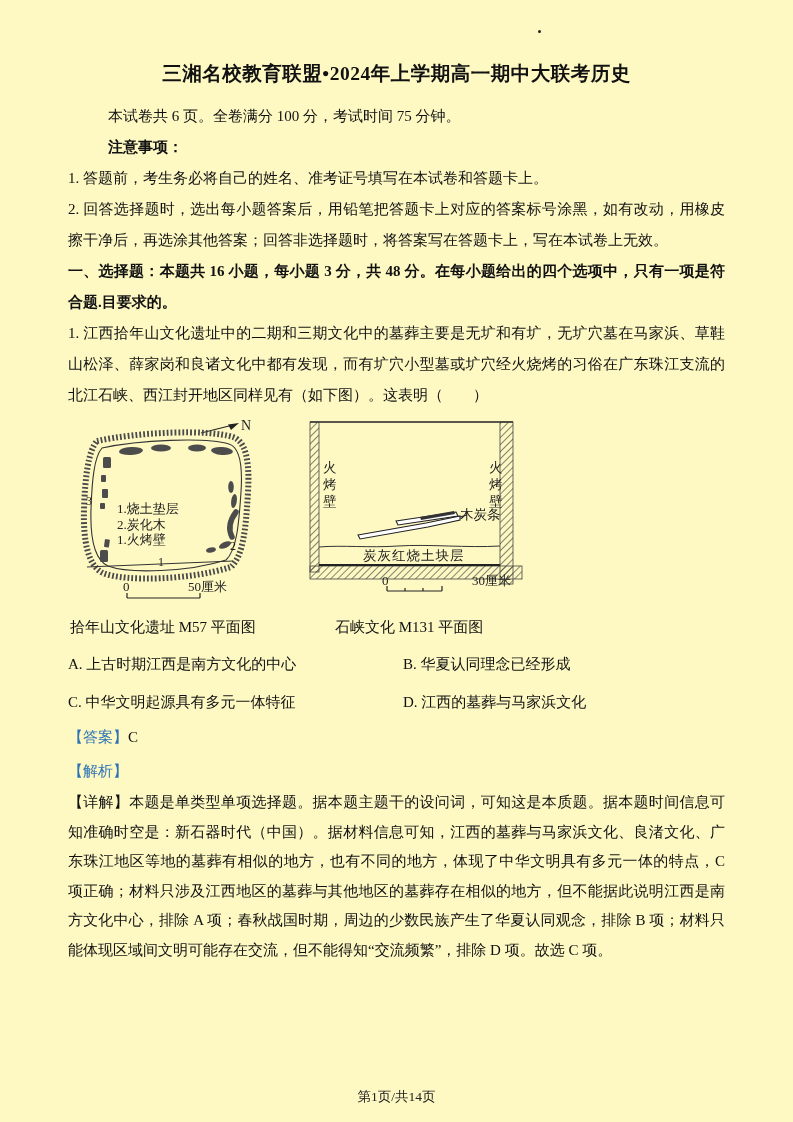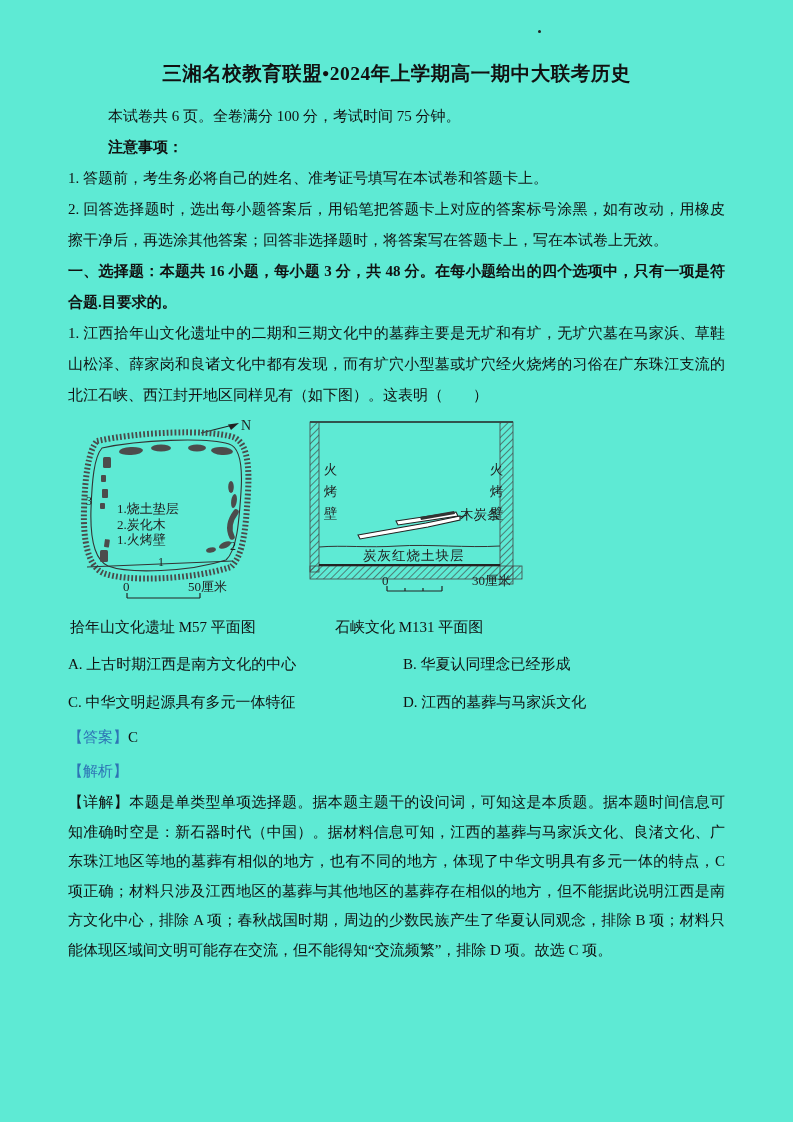--- a/index.html
+++ b/index.html
@@ -1,33 +1,33 @@
 <!DOCTYPE html>
 <html><head>
 <meta charset="utf-8">
 <style>
   * { margin:0; padding:0; box-sizing:border-box; }
   body { background:#888; font-family:"Liberation Serif","DejaVu Serif",serif; }
   .page {
     position:relative; width:793px; height:1122px; margin:0 auto;
-    background:#5eead4; color:#111; overflow:hidden;
+    background:#fef9c3; color:#111; overflow:hidden;
     padding:46px 68px 0 68px;
   }
   .stray-dot { position:absolute; left:538px; top:30px; width:3px; height:3px; background:#222; border-radius:50%; }
   h1.title { font-size:19.5px; font-weight:bold; text-align:center; letter-spacing:.5px; margin-top:14px; margin-bottom:14px; }
   .line { font-size:15px; line-height:31px;margin-left:40px; }
   .bold { font-weight:bold; }
   .para { font-size:15px; line-height:31px; text-align:justify; }
   .figures { display:flex; margin-top:6px; height:196px; }
   .fig { position:relative; }
   .fig-left { width:200px; height:196px; margin-left:5px; }
   .fig-right { width:225px; height:196px; margin-left:35px; }
   .fig svg { position:absolute; left:0; top:0; }
   .flabel { position:absolute; font-size:13px; line-height:15.5px; color:#222; white-space:nowrap; }
-  .vtext { position:absolute; width:15px; word-break:break-all; font-size:13.5px; line-height:22px; color:#222;text-align:center; }
+  .vtext { position:absolute; width:15px; word-break:break-all; font-size:13.5px; line-height:17px; color:#222; }
   .legend { position:absolute; left:44px; top:84px; font-size:13px; line-height:15.5px; color:#222; }
   .captions { display:flex; font-size:15px; margin-top:2px; line-height:24px; }
   .cap1 { width:265px; margin-left:2px; }
   .options { display:grid; grid-template-columns:335px 1fr; margin-top:10px; row-gap:7px; font-size:15px; line-height:31px; }
   .ans-line { font-size:15px; line-height:30px; margin-top:4px; }
   .blue { color:#2E74B5; }
   .detail { margin-top:2px; font-size:15px; line-height:29.5px; text-align:justify; }
   .footer { position:absolute; left:0; bottom:16px; width:100%; text-align:center; font-size:13.5px; color:#222; }
 </style>
 </head>
@@ -161,13 +161,14 @@
   <div class="ans-line">
     <span class="blue">【答案】</span><span>C</span>
   </div>
   <div class="ans-line">
     <span class="blue">【解析】</span>
   </div>
   <div class="detail">
     <span>【详解】</span><span>本题是单类型单项选择题。据本题主题干的设问词，可知这是本质题。据本题时间信息可知准确时空是：新石器时代（中国）。据材料信息可知，江西的墓葬与马家浜文化、良渚文化、广东珠江地区等地的墓葬有相似的地方，也有不同的地方，体现了中华文明具有多元一体的特点，C 项正确；材料只涉及江西地区的墓葬与其他地区的墓葬存在相似的地方，但不能据此说明江西是南方文化中心，排除 A 项；春秋战国时期，周边的少数民族产生了华夏认同观念，排除 B 项；材料只能体现区域间文明可能存在交流，但不能得知“交流频繁”，排除 D 项。故选 C 项。</span>
   </div>
 
+  <div class="footer">第1页/共14页</div>
 </div>
 
 </body></html>

